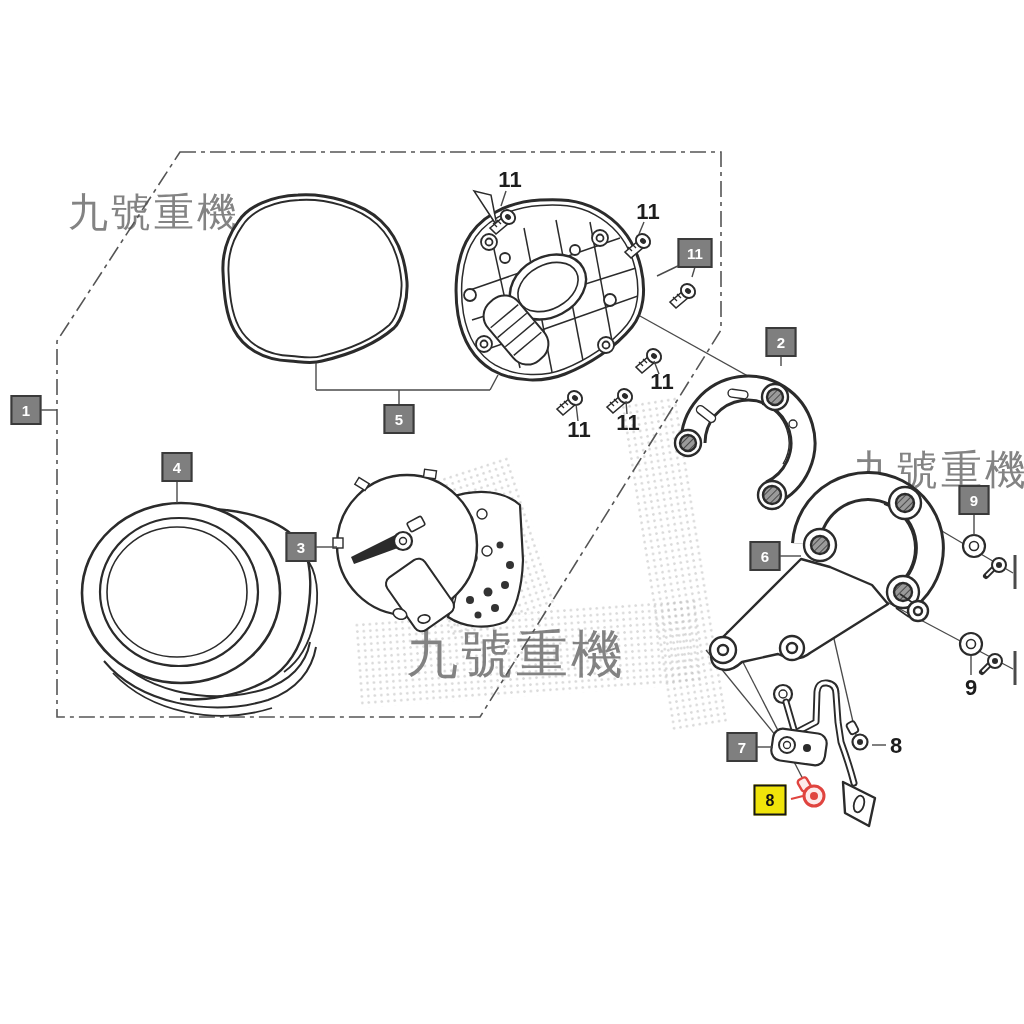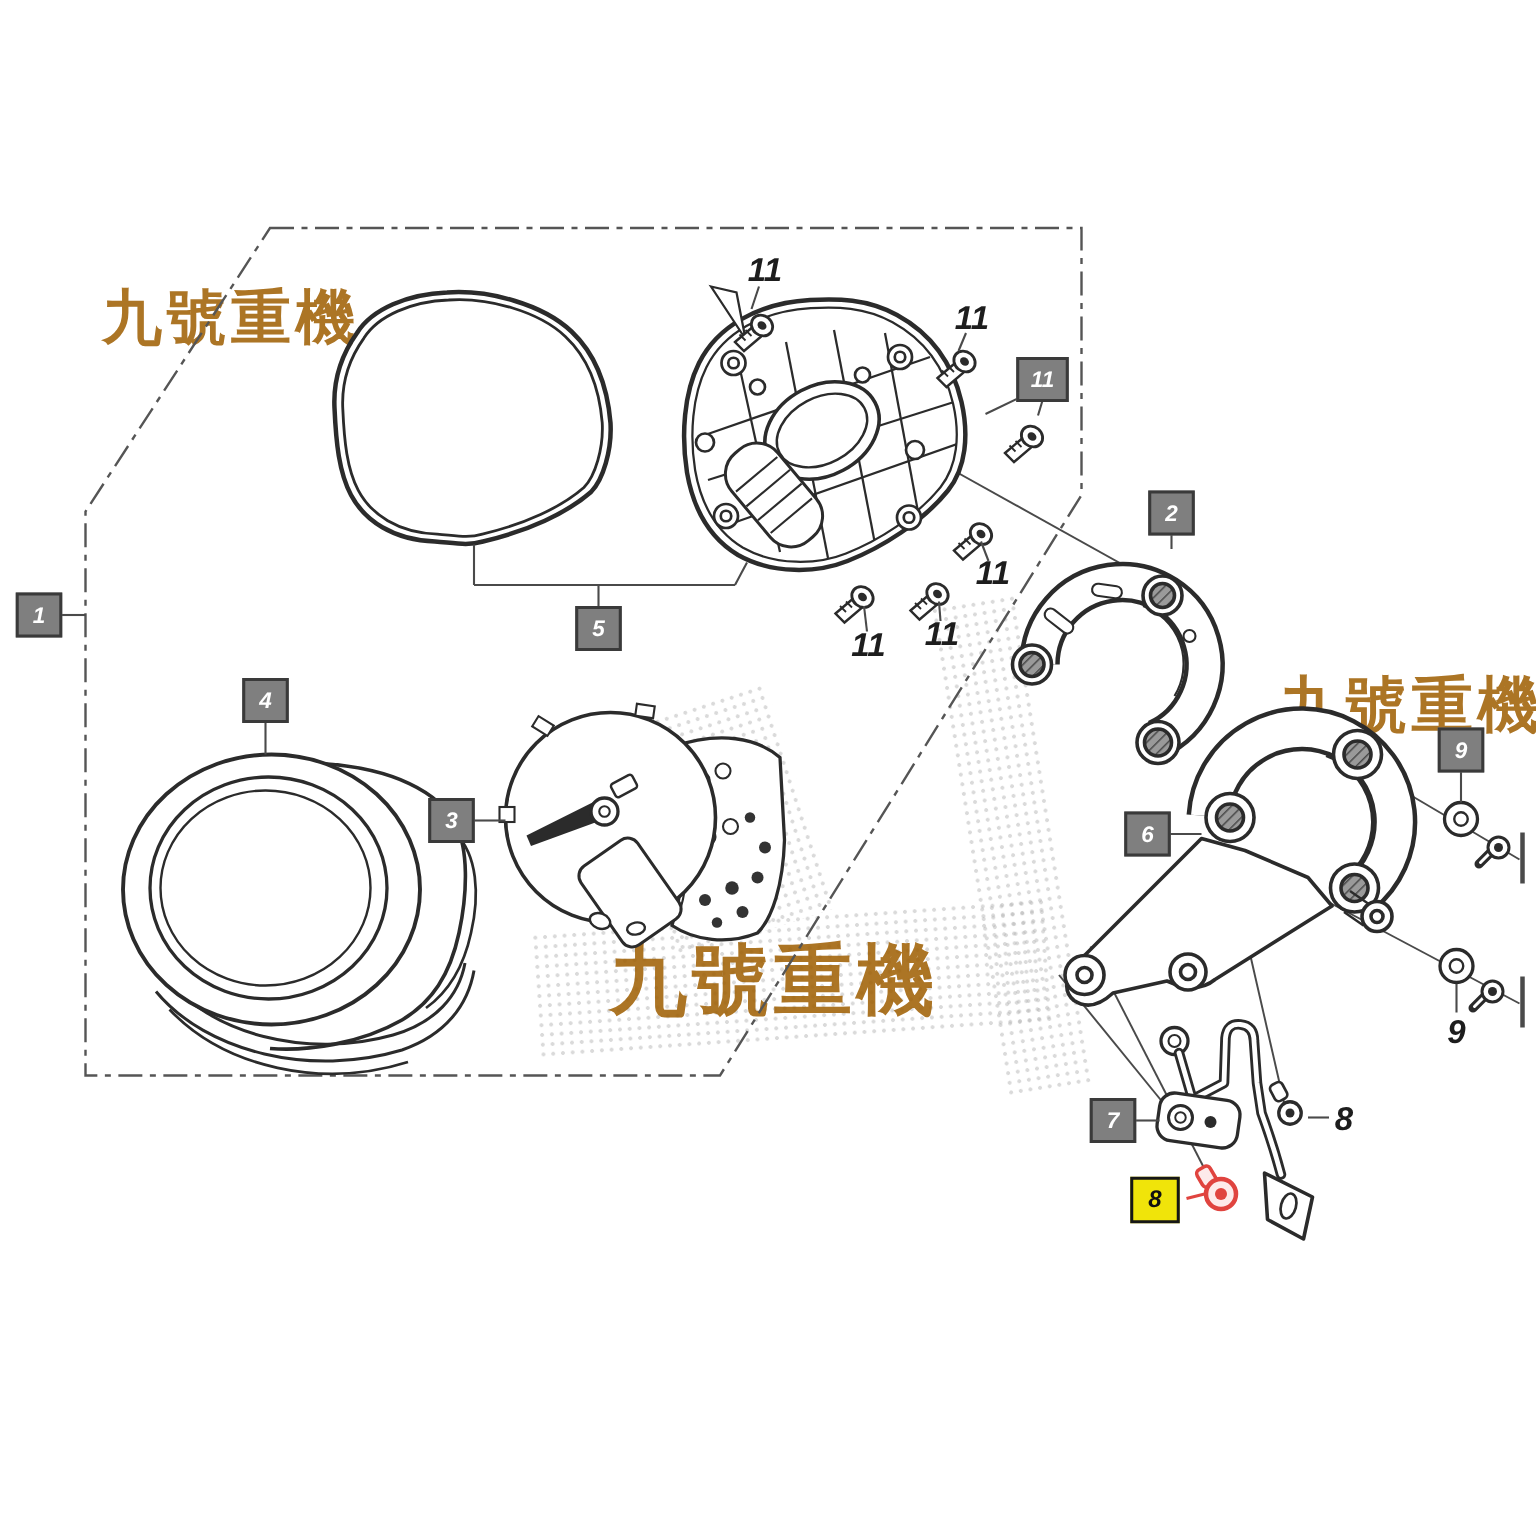--- a/index.html
+++ b/index.html
@@ -2,24 +2,24 @@
 <html><head>
 <meta charset="utf-8">
 <style>
   html,body{margin:0;padding:0;background:#ffffff;}
   #stage{position:relative;width:1024px;height:1024px;background:#ffffff;overflow:hidden;
          font-family:"Liberation Sans","DejaVu Sans",sans-serif;}
   .halftone{position:absolute;
     background-image:radial-gradient(circle,#b5b5b5 1.1px,rgba(0,0,0,0) 1.45px);
     background-size:6.5px 6.5px;opacity:.5;pointer-events:none;}
   #svg-art{position:absolute;left:0;top:0;}
-  .wm{position:absolute;color:#a16207;opacity:.88;font-weight:bold;white-space:nowrap;
+  .wm{position:absolute;color:#737373;opacity:.88;font-weight:normal;white-space:nowrap;
       letter-spacing:3px;pointer-events:none;line-height:1;}
   .label{position:absolute;transform:translate(-50%,-50%);display:flex;
-         align-items:center;justify-content:center;font-weight:bold;font-style:italic;}
+         align-items:center;justify-content:center;font-weight:bold;}
   .label.box{width:27px;height:26px;background:#7f7f7f;border:2.5px solid #3a3a3a;
              color:#ffffff;font-size:15px;}
   .label.box.wide{width:31px;}
   .label.hibox{width:29px;height:27px;background:#f0e40a;border:2px solid #161616;
                color:#111111;font-size:16px;}
   .label.txt{color:#1d1d1d;font-size:22px;background:transparent;}
 </style>
 </head>
 <body>
 

